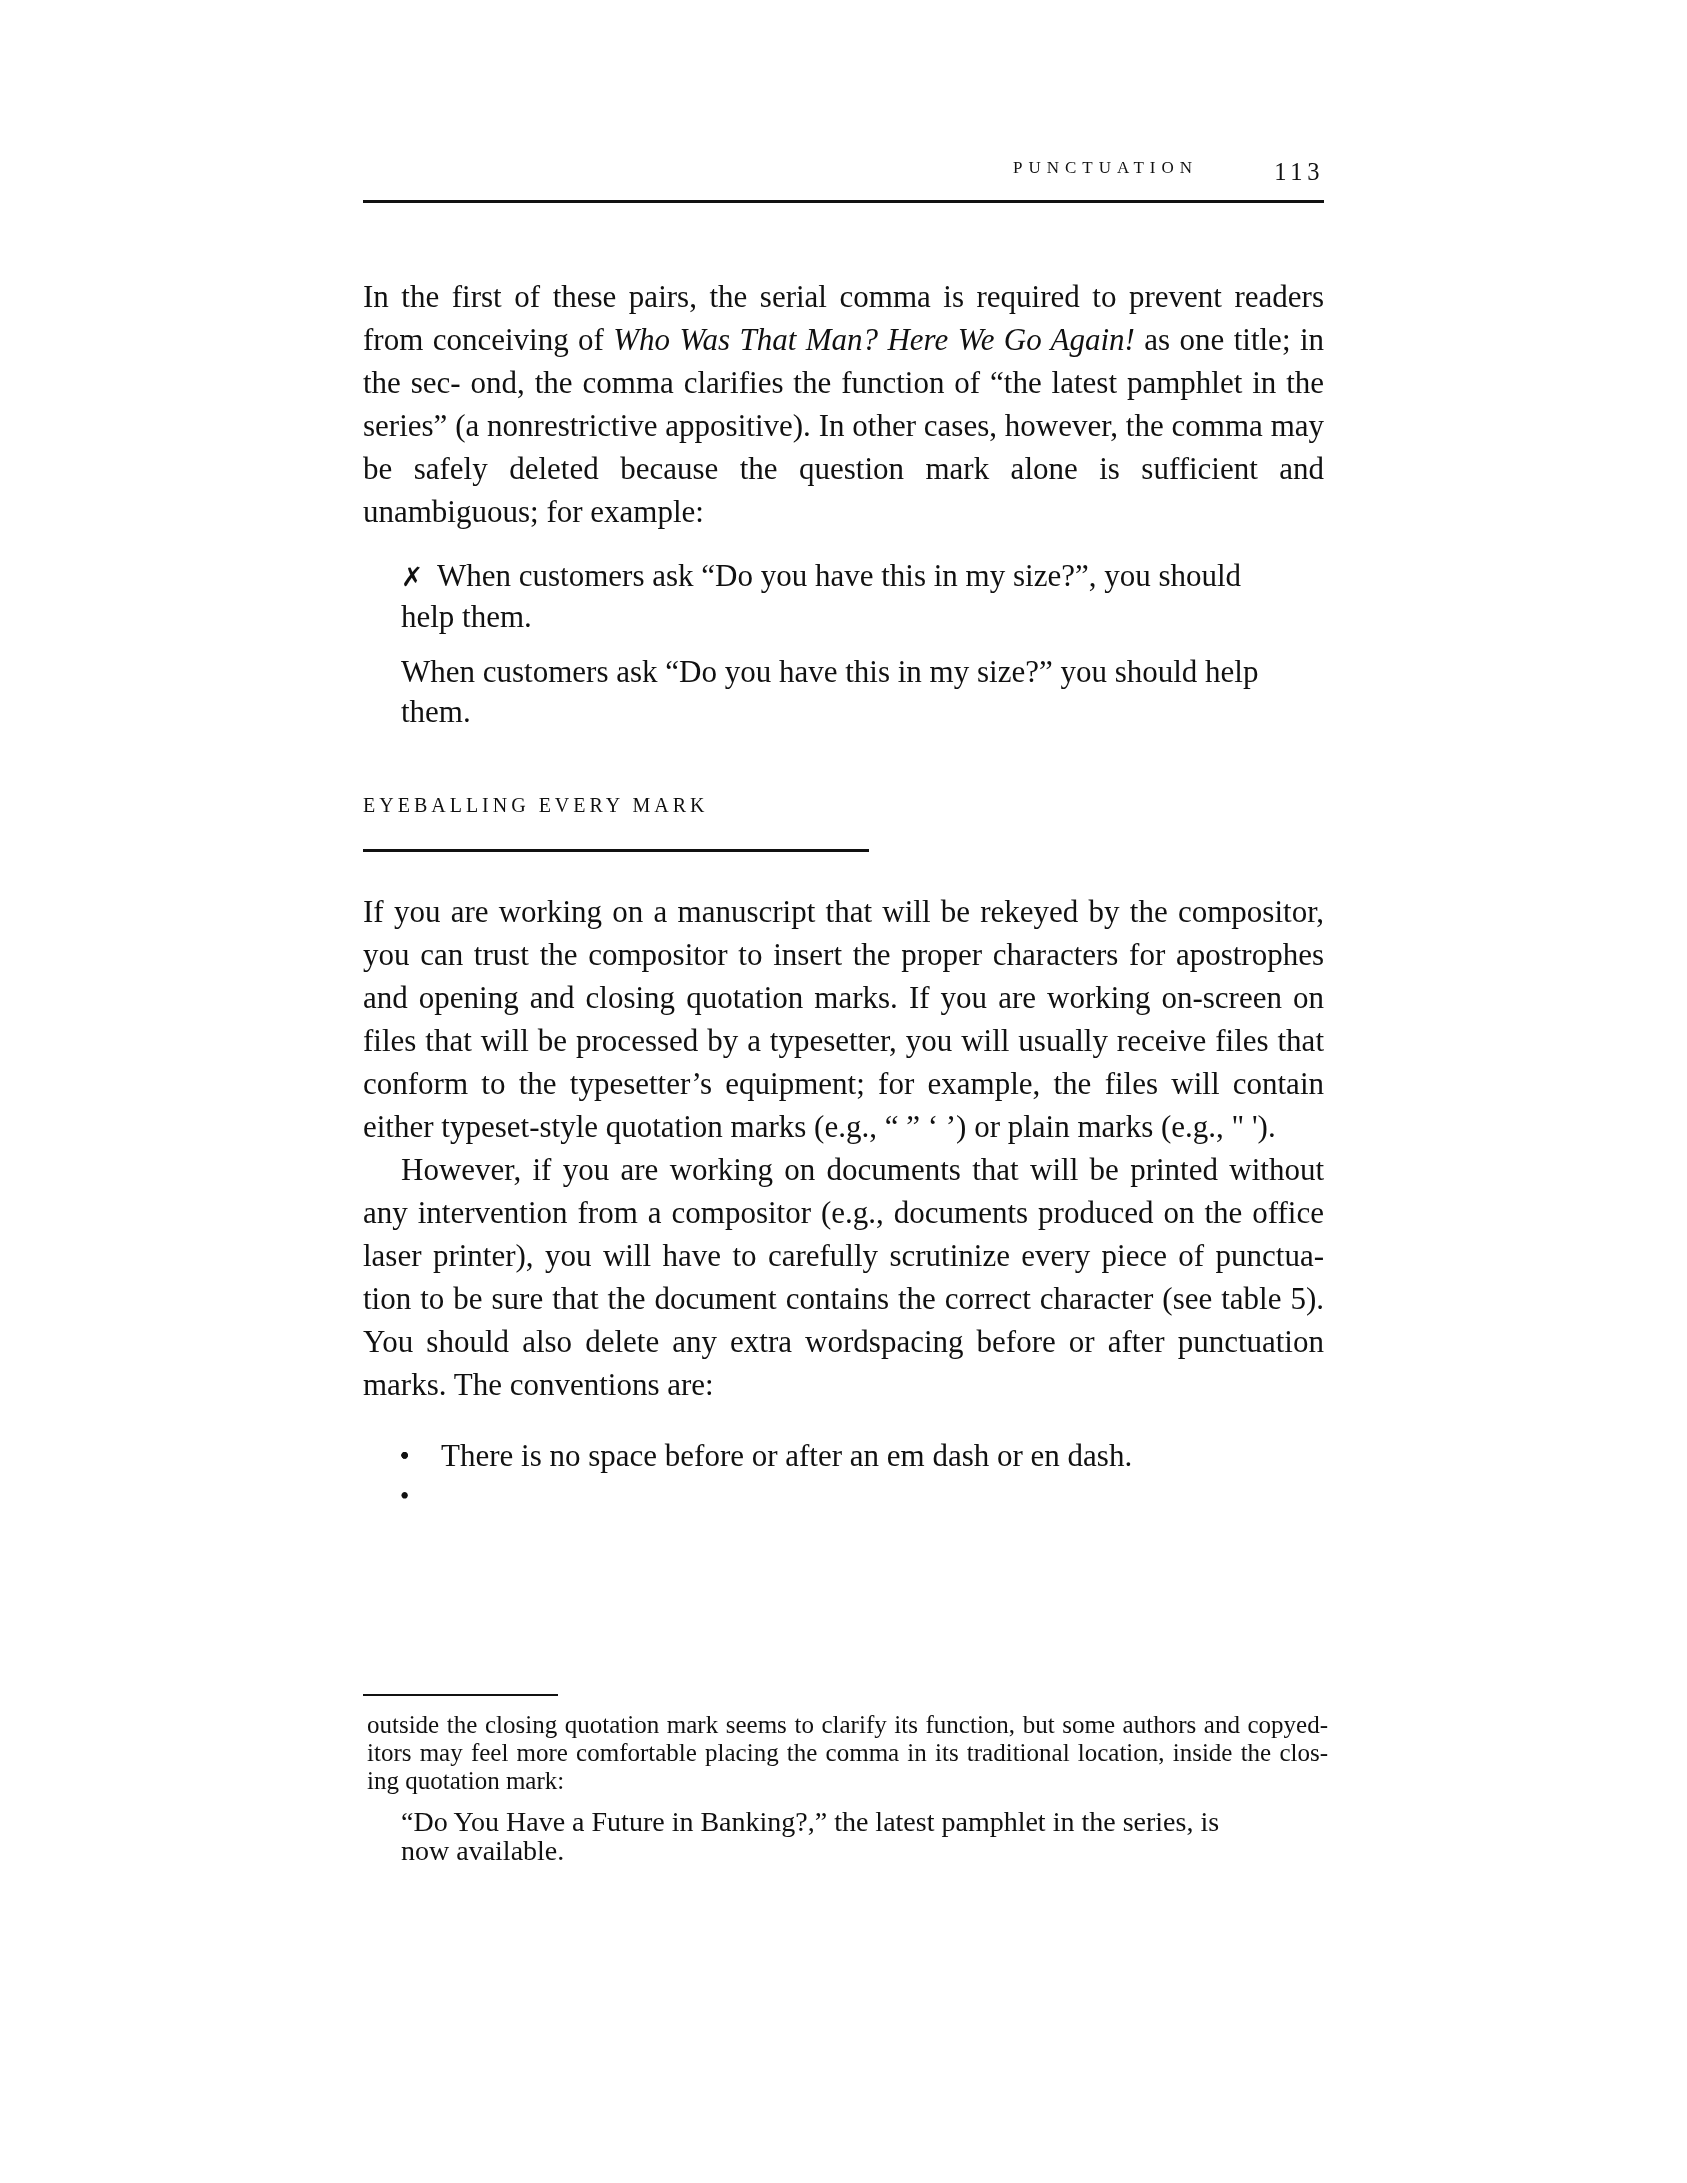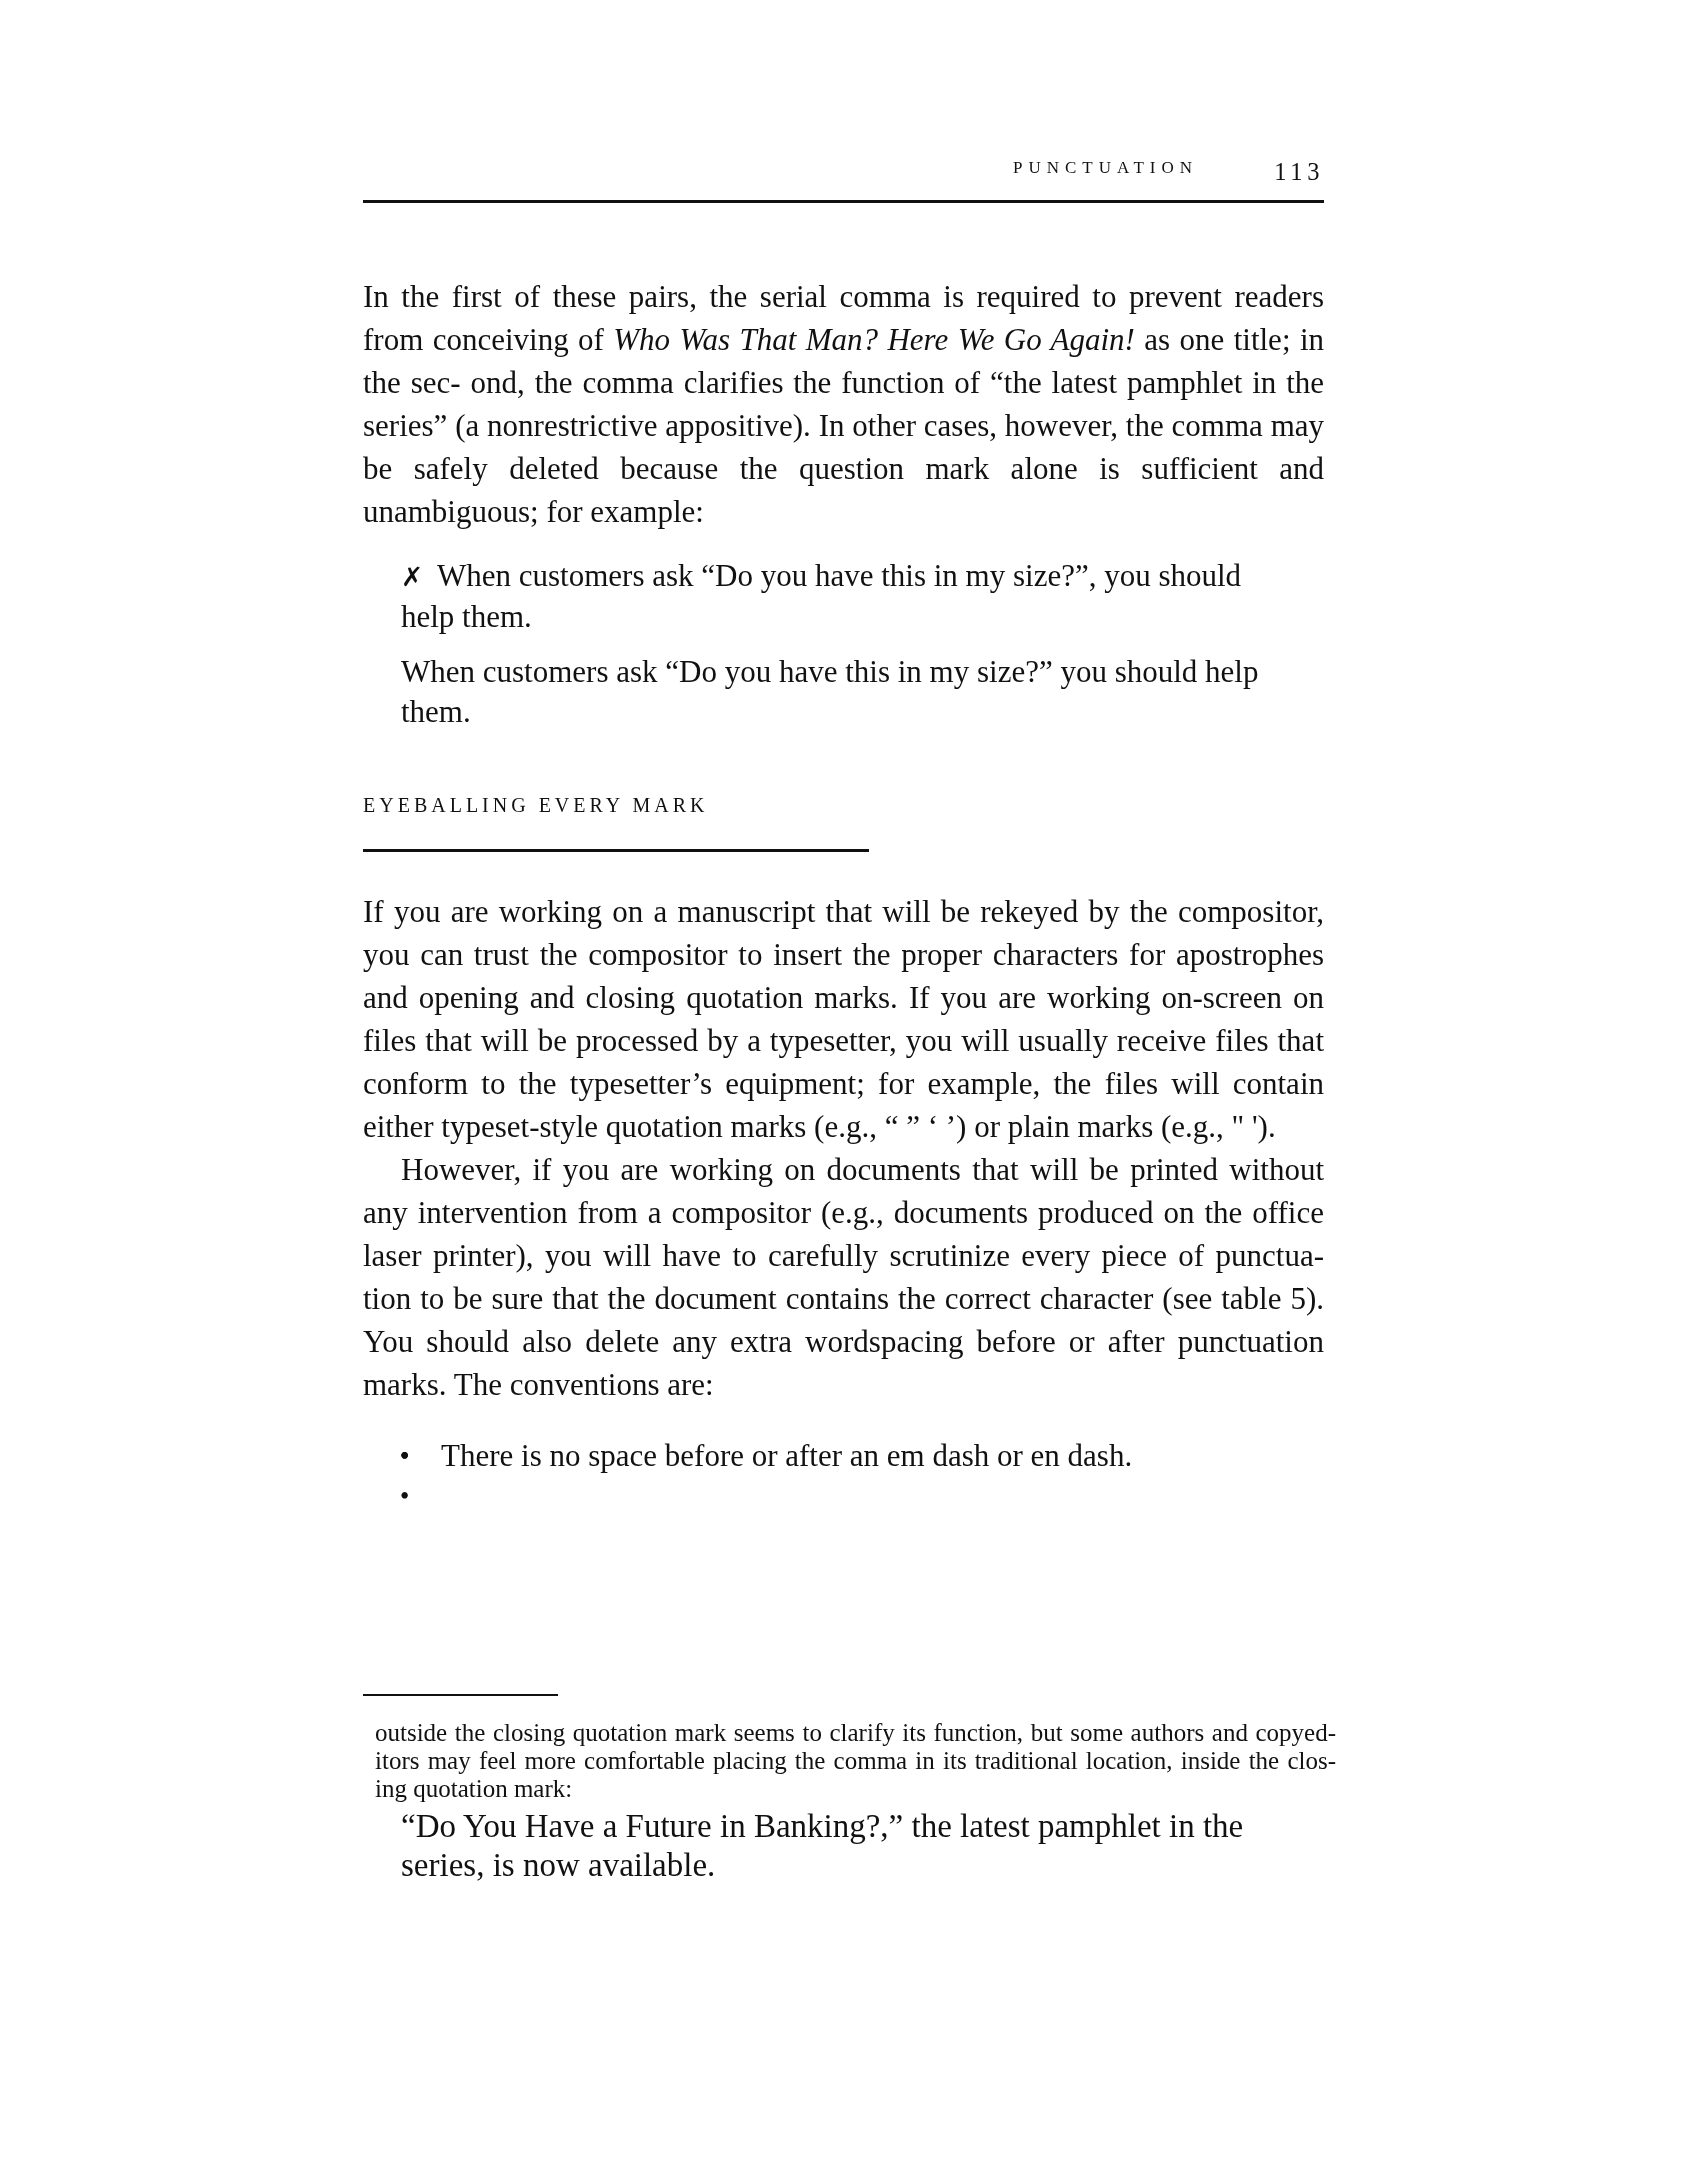--- a/index.html
+++ b/index.html
@@ -23,22 +23,22 @@
 
     .section-heading { position: absolute; left: 363px; top: 794px; font-size: 20px; letter-spacing: 4px; }
     .heading-rule { position: absolute; left: 363px; top: 849px; width: 506px; height: 2.6px; background: #111; }
 
     .para2 { top: 890px; }
     .bullets { position: absolute; left: 363px; top: 1436px; width: 961px; margin: 0; padding: 0; list-style: none; font-size: 31px; line-height: 40px; }
     .bullets li { position: relative; padding-left: 78px; margin: 0; }
     .bullet-dot { position: absolute; left: 37px; top: 0; font-size: 26.5px; }
 
     .footnote-rule { position: absolute; left: 363px; top: 1694px; width: 195px; height: 2px; background: #111; }
-    .footnote { position: absolute; left: 363px; top: 1707px; width: 961px; font-size: 25px; line-height: 28px; text-align: justify; margin: 12px; }
-    .footnote-example { position: absolute; left: 401px; top: 1807px; width: 873px; font-size: 33px; line-height: 39px; margin: 0; }
+    .footnote { position: absolute; left: 363px; top: 1707px; width: 961px; font-size: 25px; line-height: 28px; text-align: justify; margin: 4px; }
+    .footnote-example { position: absolute; left: 401px; top: 1807px; width: 873px; font-size: 28px; line-height: 29px; margin: 0; }
     i { font-style: italic; }
   </style>
 </head>
 <body>
 
 <div class="running-head">
   <span class="running-title">PUNCTUATION</span>
   <span class="page-number">113</span>
 </div>
 <div class="head-rule"></div>

